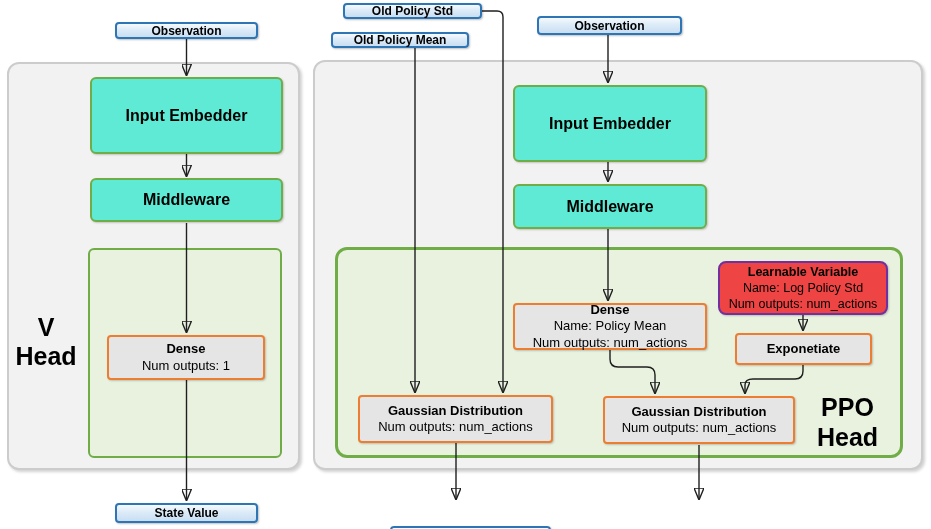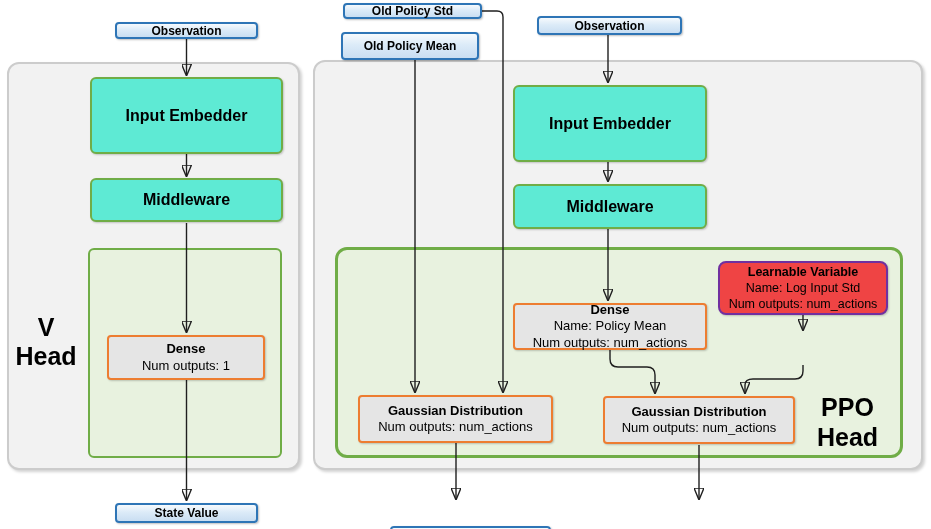--- a/index.html
+++ b/index.html
@@ -100,41 +100,44 @@
     <div>V</div>
     <div>Head</div>
   </div>
   <div class="abs node blue-box" style="left:115px;top:503px;width:143px;height:20px;">
     <span>State Value</span>
   </div>
 
   <div class="abs node blue-box" style="left:343px;top:3px;width:139px;height:16px;">
     <span>Old Policy Std</span>
   </div>
-  <div class="abs node blue-box" style="left:341px;top:32px;width:138px;height:28px;">
+  <div class="abs node blue-box" style="left:331px;top:32px;width:138px;height:16px;">
     <span>Old Policy Mean</span>
   </div>
   <div class="abs node blue-box" style="left:537px;top:16px;width:145px;height:19px;">
     <span>Observation</span>
   </div>
   <div class="abs node green-box" style="left:513px;top:85px;width:194px;height:77px;">
     <span>Input Embedder</span>
   </div>
   <div class="abs node green-box" style="left:513px;top:184px;width:194px;height:45px;">
     <span>Middleware</span>
   </div>
   <div class="abs node orange-box" style="left:513px;top:303px;width:194px;height:47px;">
     <span class="box-title">Dense</span>
     <span>Name: Policy Mean</span>
     <span>Num outputs: num_actions</span>
   </div>
   <div class="abs node purple-box" style="left:718px;top:261px;width:170px;height:54px;">
     <span class="box-title">Learnable Variable</span>
-    <span>Name: Log Input Std</span>
+    <span>Name: Log Policy Std</span>
     <span>Num outputs: num_actions</span>
+  </div>
+  <div class="abs node orange-box" style="left:735px;top:333px;width:137px;height:32px;">
+    <span class="box-title">Exponetiate</span>
   </div>
   <div class="abs node orange-box" style="left:358px;top:395px;width:195px;height:48px;">
     <span class="box-title">Gaussian Distribution</span>
     <span>Num outputs: num_actions</span>
   </div>
   <div class="abs node orange-box" style="left:603px;top:396px;width:192px;height:48px;">
     <span class="box-title">Gaussian Distribution</span>
     <span>Num outputs: num_actions</span>
   </div>
   <div class="abs head-label" style="left:800px;top:392px;width:95px;line-height:30px;">

